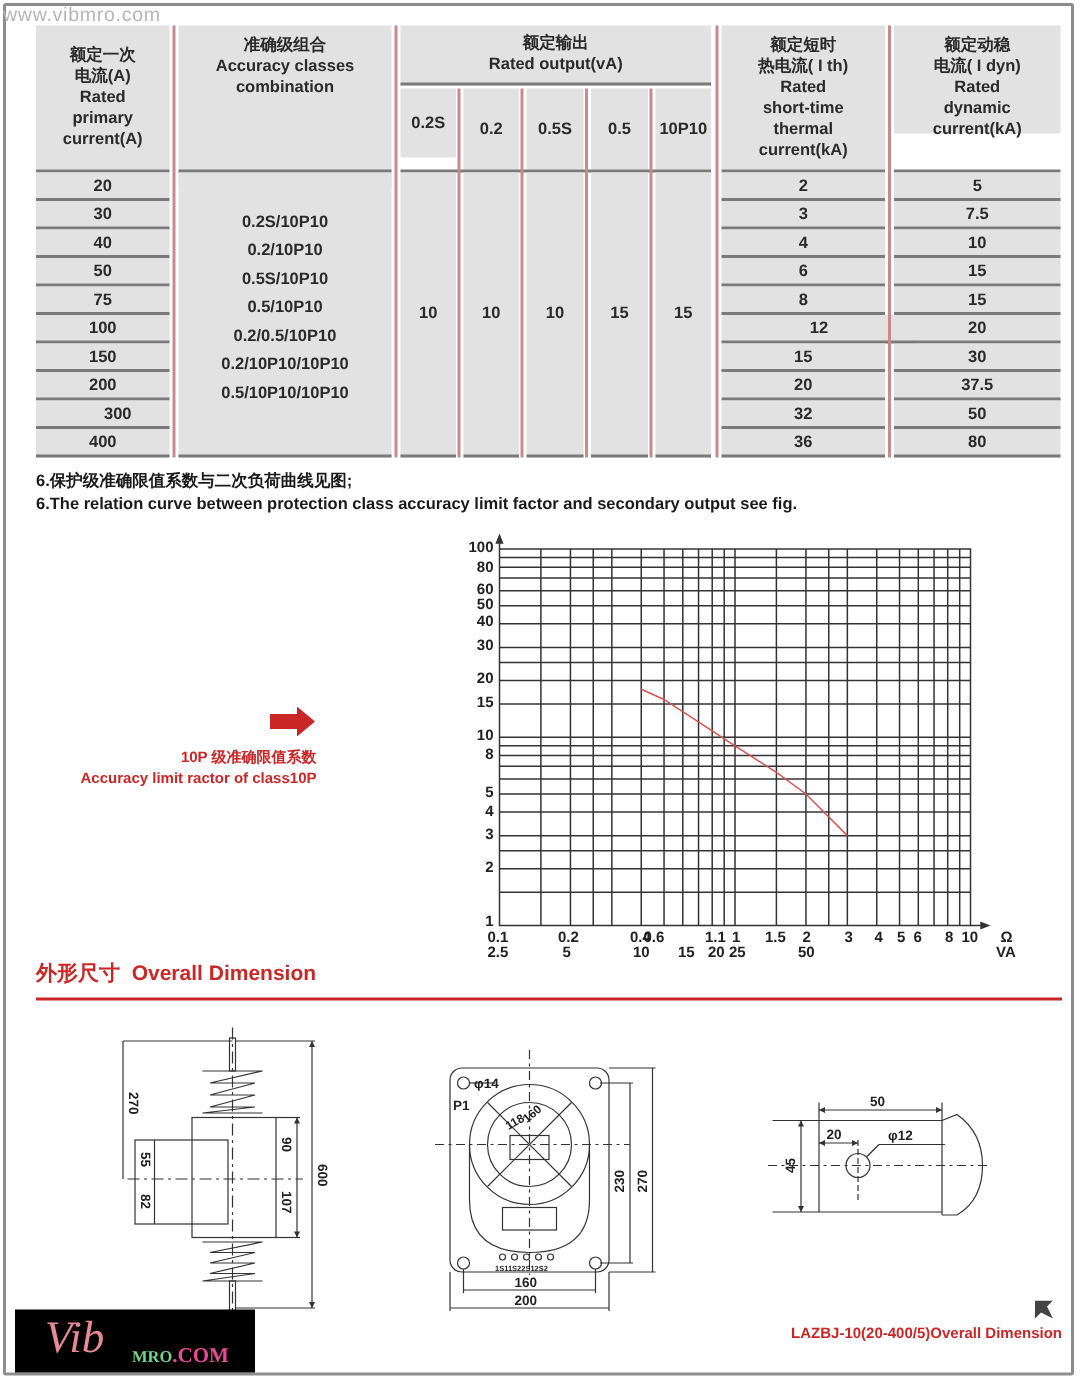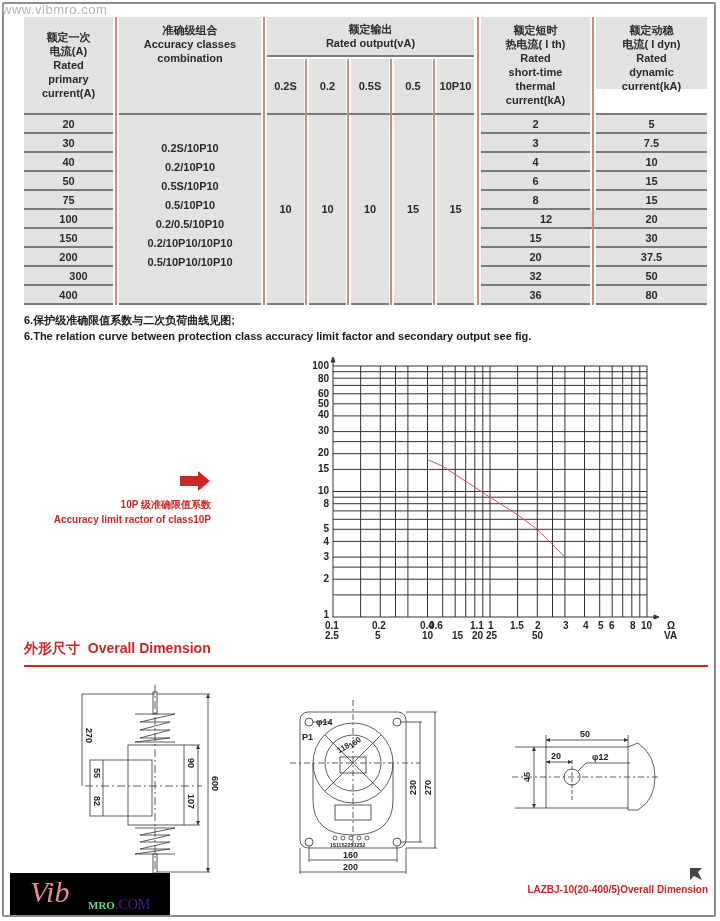--- a/index.html
+++ b/index.html
@@ -45,21 +45,21 @@
       <div>Accuracy classes</div>
       <div>combination</div>
     </div>
   </div>
   <div class="cell" style="left:267px;top:17px;width:207px;height:40px;border-bottom:2px solid #7a7a7a;">
     <div>
       <div>额定输出</div>
       <div>Rated output(vA)</div>
     </div>
   </div>
-  <div class="cell" style="left:267px;top:59px;width:37px;height:54px;">0.2S</div>
+  <div class="cell" style="left:267px;top:59px;width:37px;height:46px;">0.2S</div>
   <div class="cell" style="left:309px;top:59px;width:37px;height:54px;">0.2</div>
   <div class="cell" style="left:351px;top:59px;width:38px;height:54px;">0.5S</div>
   <div class="cell" style="left:394px;top:59px;width:38px;height:54px;">0.5</div>
   <div class="cell" style="left:437px;top:59px;width:37px;height:54px;">10P10</div>
   <div class="cell" style="left:481px;top:17px;width:109px;height:96px;">
     <div>
       <div>额定短时</div>
       <div>热电流( I th)</div>
       <div>Rated</div>
       <div>short-time</div>
@@ -412,14 +412,14 @@
       <polygon points="0,0 12,0 8,4 12,12 4,8 0,12" fill="#444"></polygon>
     </svg>
 </div>
 
 <div class="caption">LAZBJ-10(20-400/5)Overall Dimension</div>
 
 <div class="logo">
   <span style="position:absolute;left:20px;top:2px;font-family:'Liberation Serif',serif;font-style:italic;font-size:30px;color:#e58a96;">Vib</span>
 </div>
 <div class="logo-mro">
-  <span style="color:#6fd48a;font-weight:bold;font-size:11px;">MRO</span><span style="color:#4c1d95;font-size:14px;">.COM</span>
+  <span style="color:#6fd48a;font-weight:bold;font-size:11px;">MRO</span><span style="color:#ec4899;font-size:14px;font-weight:bold;">.COM</span>
 </div>
 
 </body></html>

